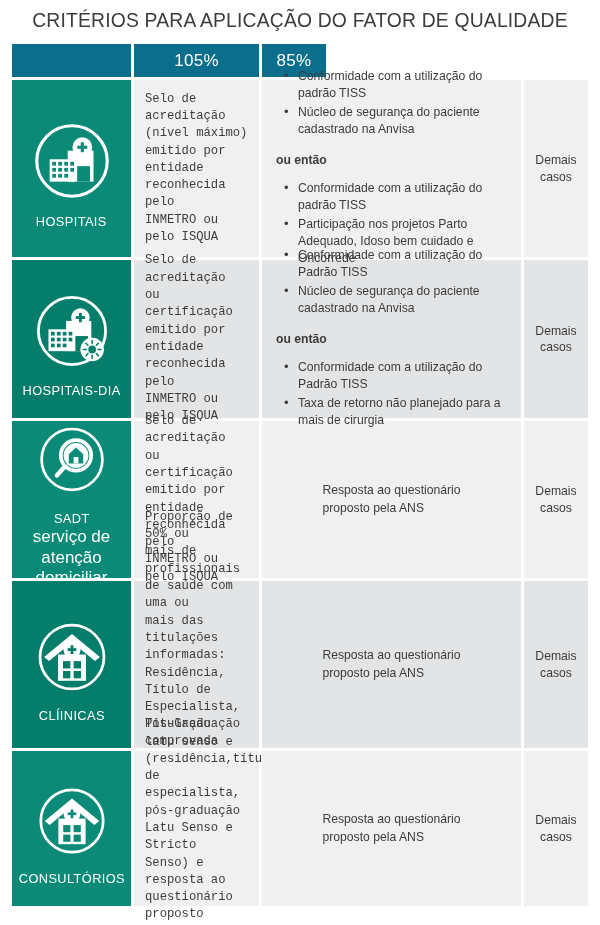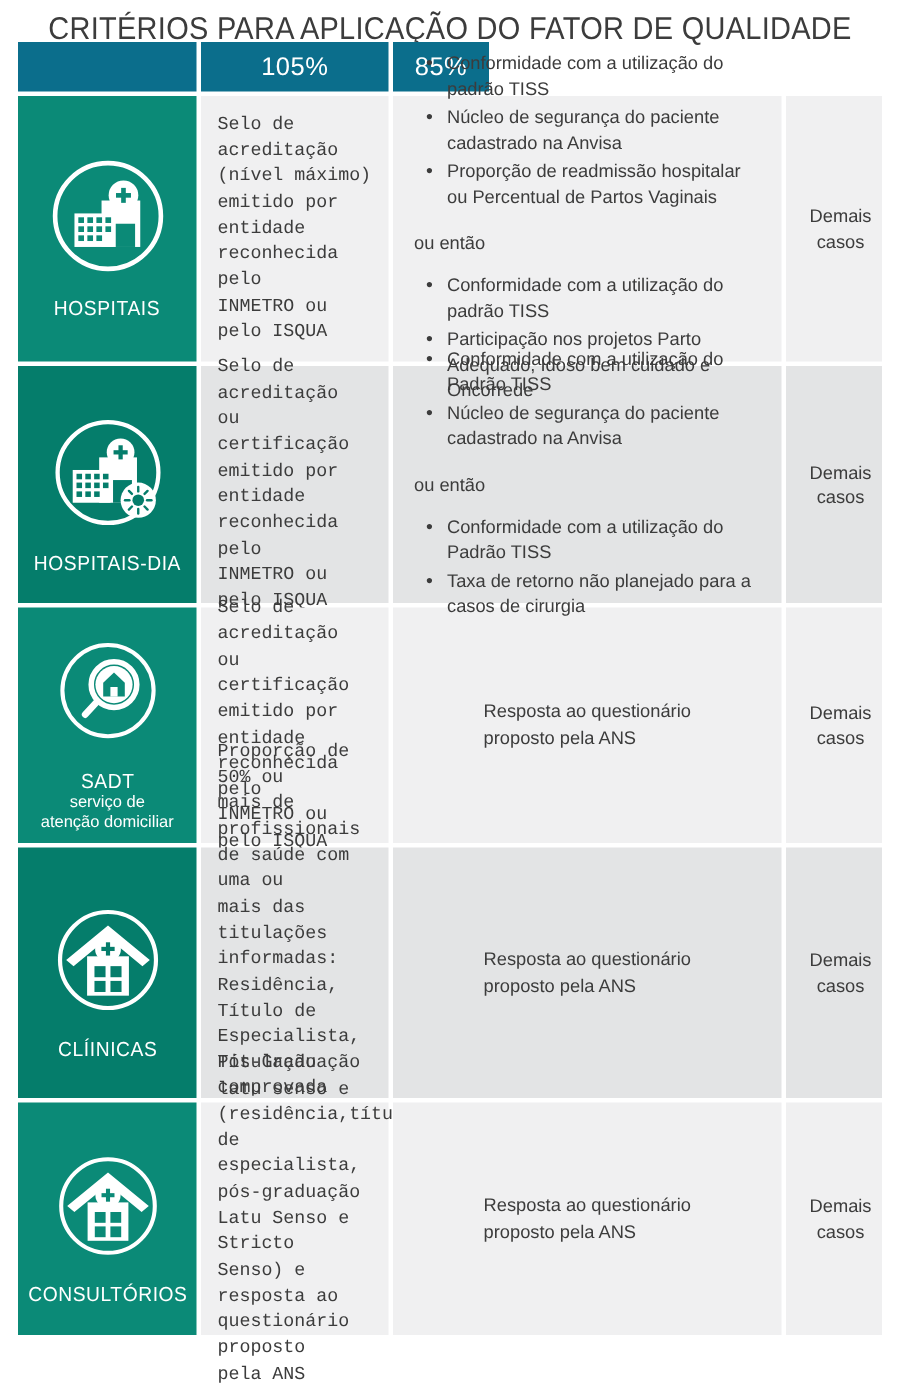--- a/index.html
+++ b/index.html
@@ -35,21 +35,21 @@
     font-weight: 400;
     transform: scaleX(0.92);
     transform-origin: center top;
     white-space: nowrap;
   }
 
   
   .table {
     position: absolute;
     left: 12px;
-    top: 28px;
+    top: 44px;
     width: 576px;
     display: flex;
     flex-direction: column;
     gap: 3px;
   }
 
   .head-row {
     display: flex;
     gap: 3px;
     height: 33px;
@@ -94,21 +94,21 @@
   }
   .icon-label {
     font-size: 13.5px;
     letter-spacing: 0.4px;
     text-align: center;
     line-height: 1.12;
     color: #ffffff;
     transform: scaleX(0.95);
   }
   .icon-sub {
-    font-size: 11px;
+    font-size: 17px;
     text-align: center;
     line-height: 1.18;
     color: #ffffff;
     margin-top: 1px;
     font-weight: 400;
   }
 
   
   .txt-cell {
     background: #f0f0f1;
@@ -119,21 +119,21 @@
     font-size: 12.2px;
     line-height: 1.42;
     color: #3c3c3c;
   }
   .txt-cell.shade { background: #e3e4e5; }
 
   .c-105.txt-cell { padding: 10px 10px 10px 11px; font-family: Liberation Mono, monospace; }
   .c-100.txt-cell { padding: 28px 14px; }
   .c-85.txt-cell  {
     padding: 8px 7px;
-    align-items: flex-end;
+    align-items: center;
     text-align: center;
     line-height: 1.35;
   }
 
   .lead {
     white-space: pre-line;
   }
 
   
   .centered-note {
@@ -157,20 +157,21 @@
     content: "\2022";
     position: absolute;
     left: -14px;
     top: -1px;
     font-size: 13px;
     color: #3c3c3c;
   }
   .ou-entao {
     margin: 12px 0 11px 0;
     line-height: 1.4;
+    font-weight: bold;
   }
 
   .stack-85 { white-space: pre-line; }
 </style>
 </head>
 <body>
 
 <div class="page">
 
   <div class="title">CRITÉRIOS PARA APLICAÇÃO DO FATOR DE QUALIDADE</div>
@@ -218,21 +219,20 @@
 emitido por entidade
 reconhecida pelo
 INMETRO ou
 pelo ISQUA</span>
       </div>
 
       <div class="txt-cell c-100">
         <ul class="blist">
           <li>Conformidade com a utilização do padrão TISS</li>
           <li>Núcleo de segurança do paciente cadastrado na Anvisa</li>
-          <li>Proporção de readmissão hospitalar ou Percentual de Partos Vaginais</li>
         </ul>
         <div class="ou-entao">ou então</div>
         <ul class="blist">
           <li>Conformidade com a utilização do padrão TISS</li>
           <li>Participação nos projetos Parto Adequado, Idoso bem cuidado e Oncorrede</li>
         </ul>
       </div>
 
       <div class="txt-cell c-85">
         <span class="stack-85">Demais
@@ -291,21 +291,21 @@
       </div>
 
       <div class="txt-cell shade c-100">
         <ul class="blist">
           <li>Conformidade com a utilização do Padrão TISS</li>
           <li>Núcleo de segurança do paciente cadastrado na Anvisa</li>
         </ul>
         <div class="ou-entao">ou então</div>
         <ul class="blist">
           <li>Conformidade com a utilização do Padrão TISS</li>
-          <li>Taxa de retorno não planejado para a casos de cirurgia</li>
+          <li>Taxa de retorno não planejado para a mais de cirurgia</li>
         </ul>
       </div>
 
       <div class="txt-cell shade c-85">
         <span class="stack-85">Demais
 casos</span>
       </div>
     </div>
 
     <div class="body-row" style="height:157px;">

